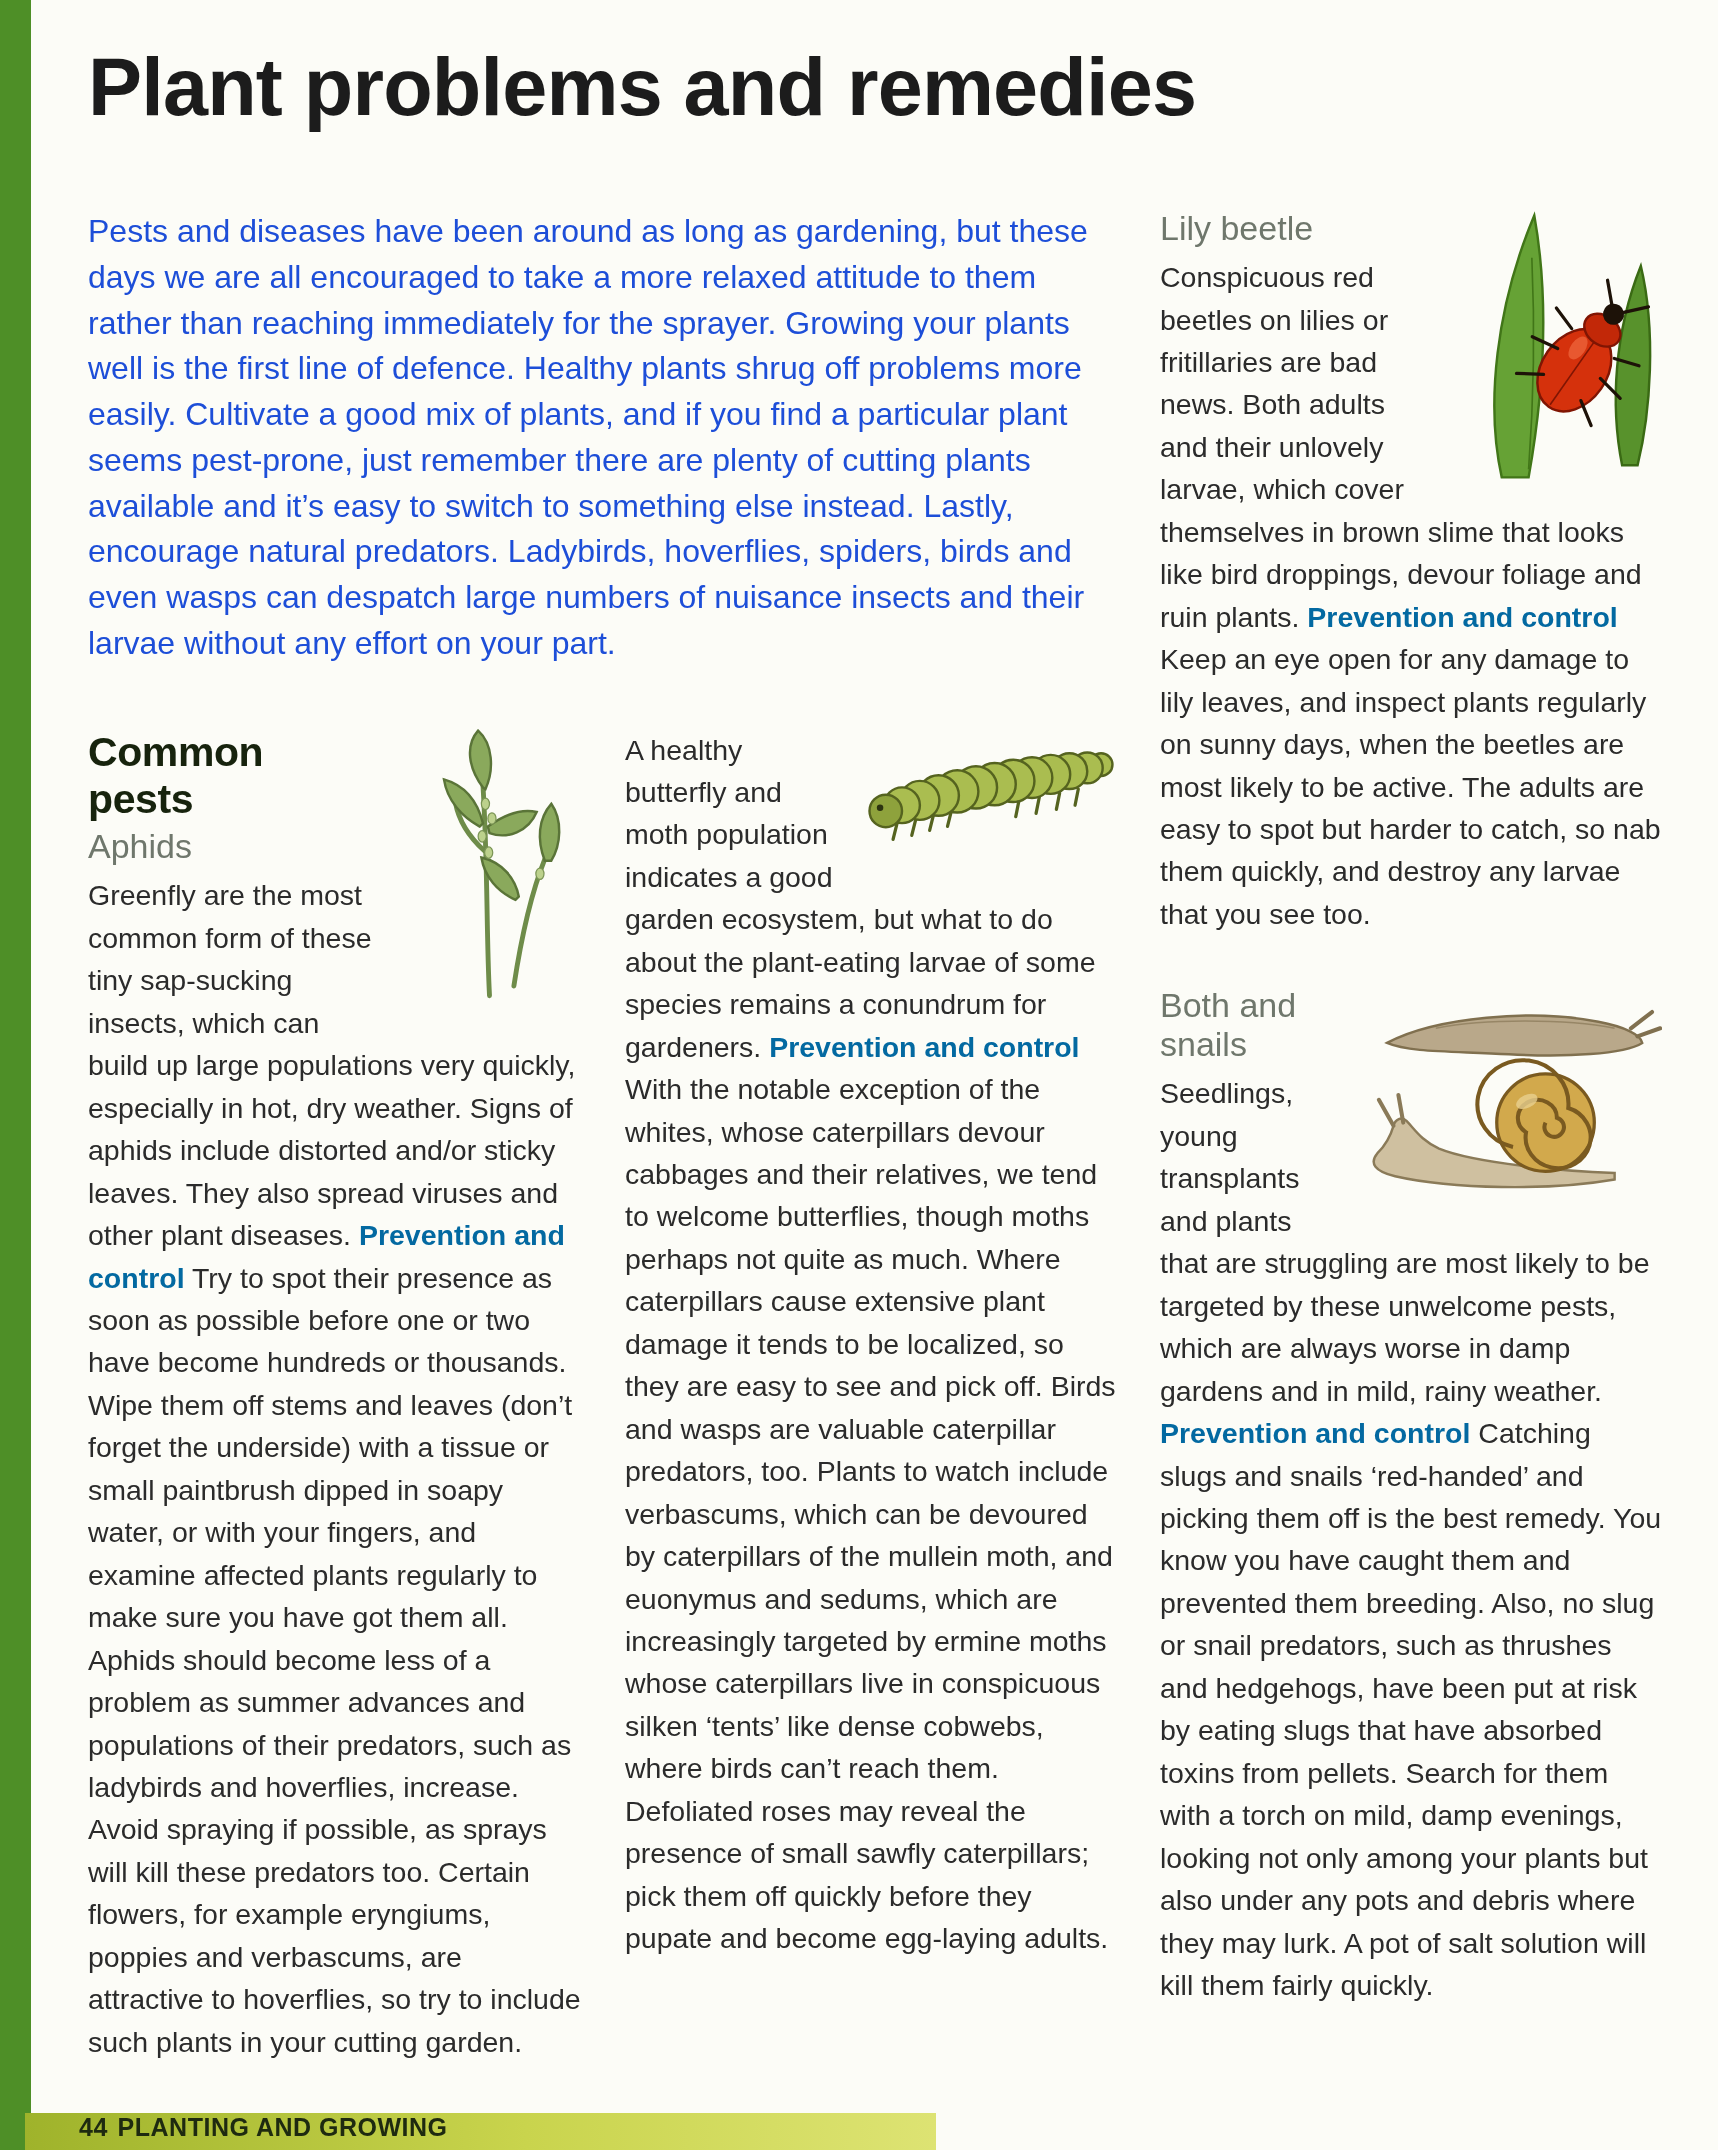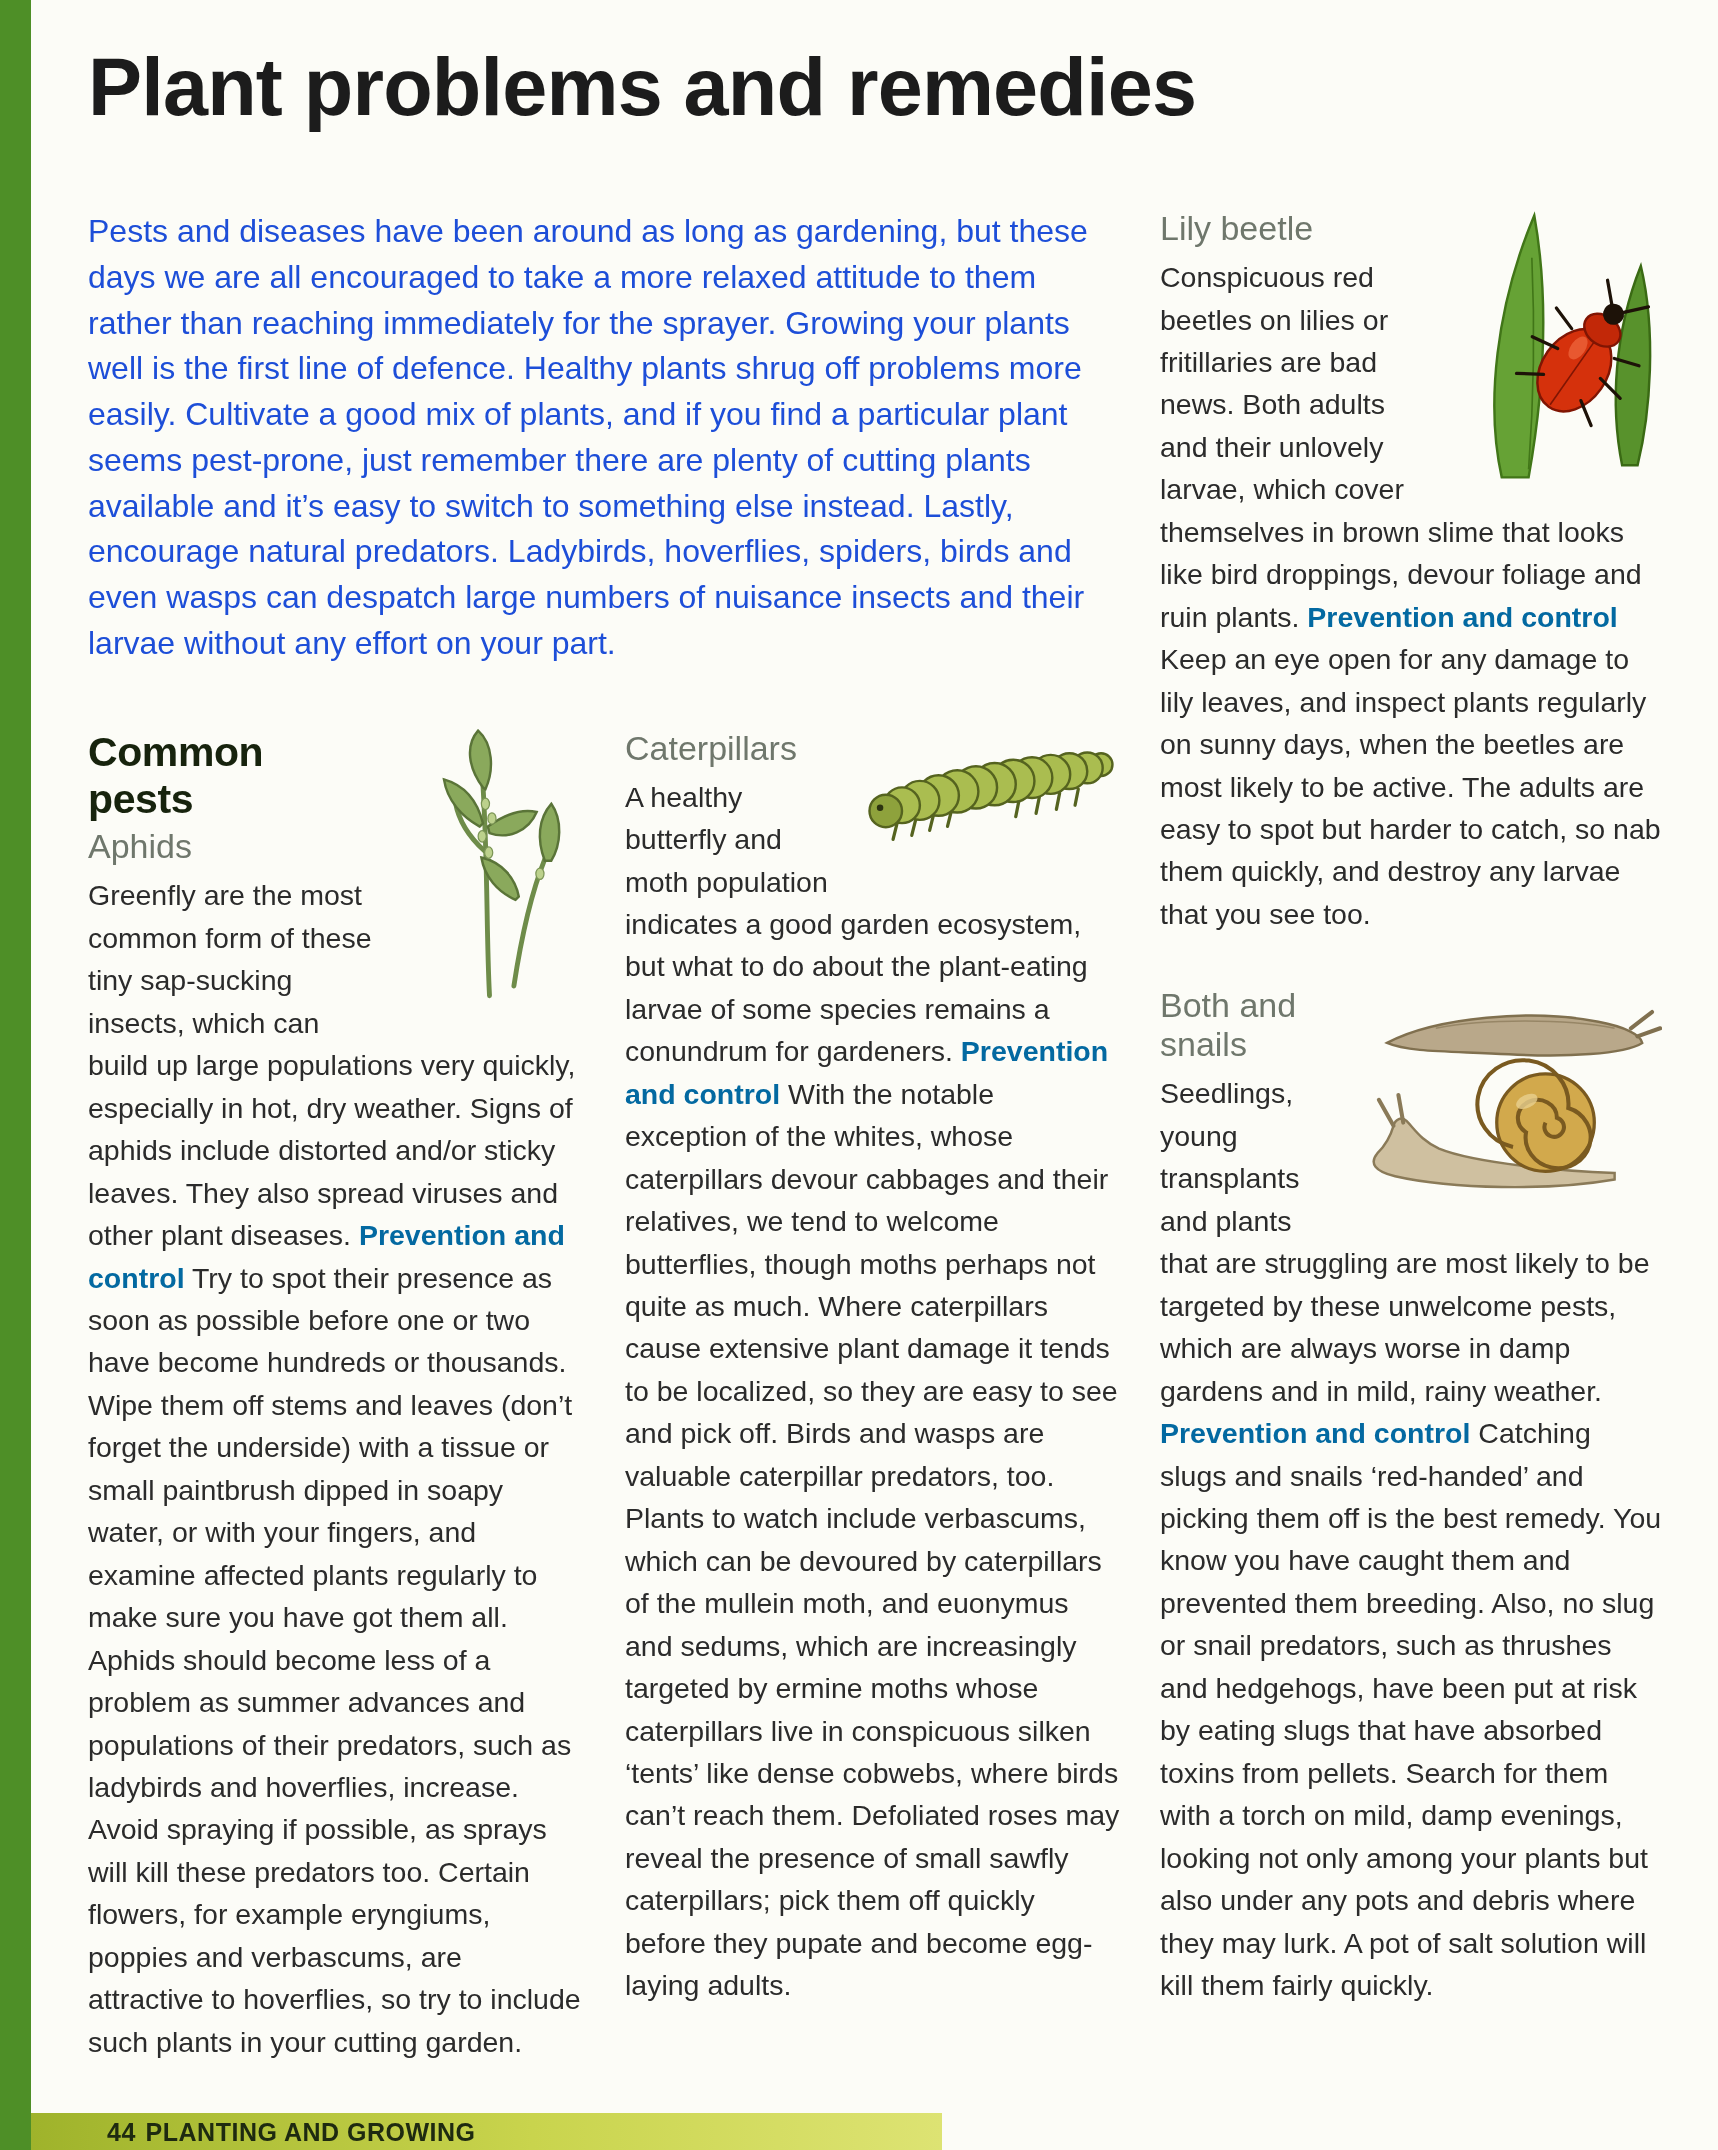--- a/index.html
+++ b/index.html
@@ -38,23 +38,23 @@
   }
   .sub-heading {
     font-size:34px; font-weight:400; color:#6f776c; margin:0 0 8.1px;
   }
   .float-right { float:right; margin:0 0 11.4px 18px; }
   .illus svg { display:block; }
   .caterpillar-float { margin-top:-4.9px; margin-left:13px; }
   .slugs-section { margin-top:51px; }
   .section { overflow:visible; }
   .footer-bar {
-    position:absolute; left:31px; bottom:0; width:911px; height:38px;
+    position:absolute; left:25px; bottom:0; width:911px; height:38px;
     background:linear-gradient(90deg, #9fb32b 0%, #c9d44d 55%, #dde373 100%);
-    display:flex; align-items:center;padding-left:22px;
+    display:flex; 
   }
   .footer-text {
     font-size:25px; font-weight:700; color:#1e2a10;
     margin-left:54px; letter-spacing:0.5px;
   }
   .footer-label { margin-left:9.8px; }
 </style>
 </head>
 <body>
 
@@ -125,21 +125,20 @@
                 <circle cx="152" cy="78" r="26"></circle>
                 <circle cx="129" cy="83" r="26"></circle>
                 <circle cx="106" cy="88" r="25"></circle>
                 <circle cx="83" cy="94" r="24"></circle>
                 <circle cx="61" cy="100" r="22"></circle>
               </g>
               <circle cx="41" cy="107" r="20" fill="#8ea23c" stroke="#55631f" stroke-width="3"></circle>
               <circle cx="34" cy="103" r="4" fill="#2c3310"></circle>
             </svg>
           </div>
-          <h3 class="sub-heading">Caterpillars</h3>
           <p class="body"><span>A healthy butterfly and moth population indicates a good garden ecosystem, but what to do about the plant-eating larvae of some species remains a conundrum for gardeners. </span><strong>Prevention and control</strong><span> With the notable exception of the whites, whose caterpillars devour cabbages and their relatives, we tend to welcome butterflies, though moths perhaps not quite as much. Where caterpillars cause extensive plant damage it tends to be localized, so they are easy to see and pick off. Birds and wasps are valuable caterpillar predators, too. Plants to watch include verbascums, which can be devoured by caterpillars of the mullein moth, and euonymus and sedums, which are increasingly targeted by ermine moths whose caterpillars live in conspicuous silken ‘tents’ like dense cobwebs, where birds can’t reach them. Defoliated roses may reveal the presence of small sawfly caterpillars; pick them off quickly before they pupate and become egg-laying adults.</span></p>
         </div>
 
       </div>
     </div>
 
     <div class="right-col">
 
       <div class="section">
         <div class="float-right illus">

